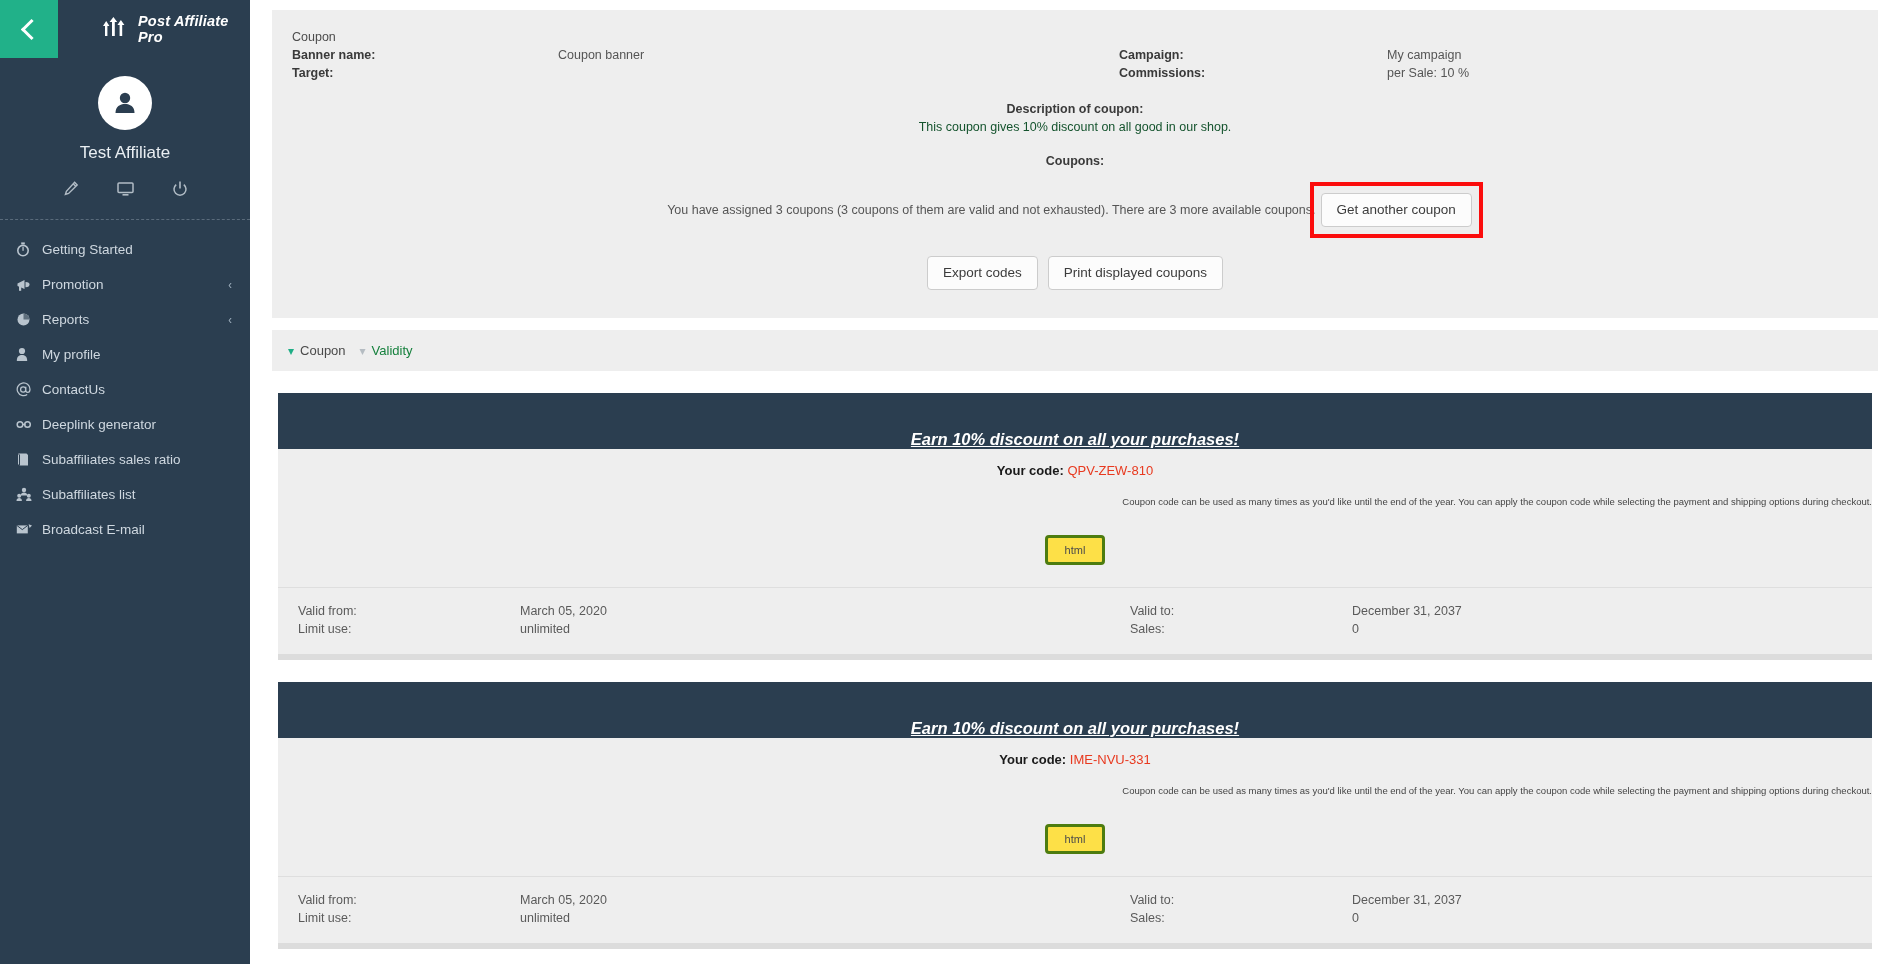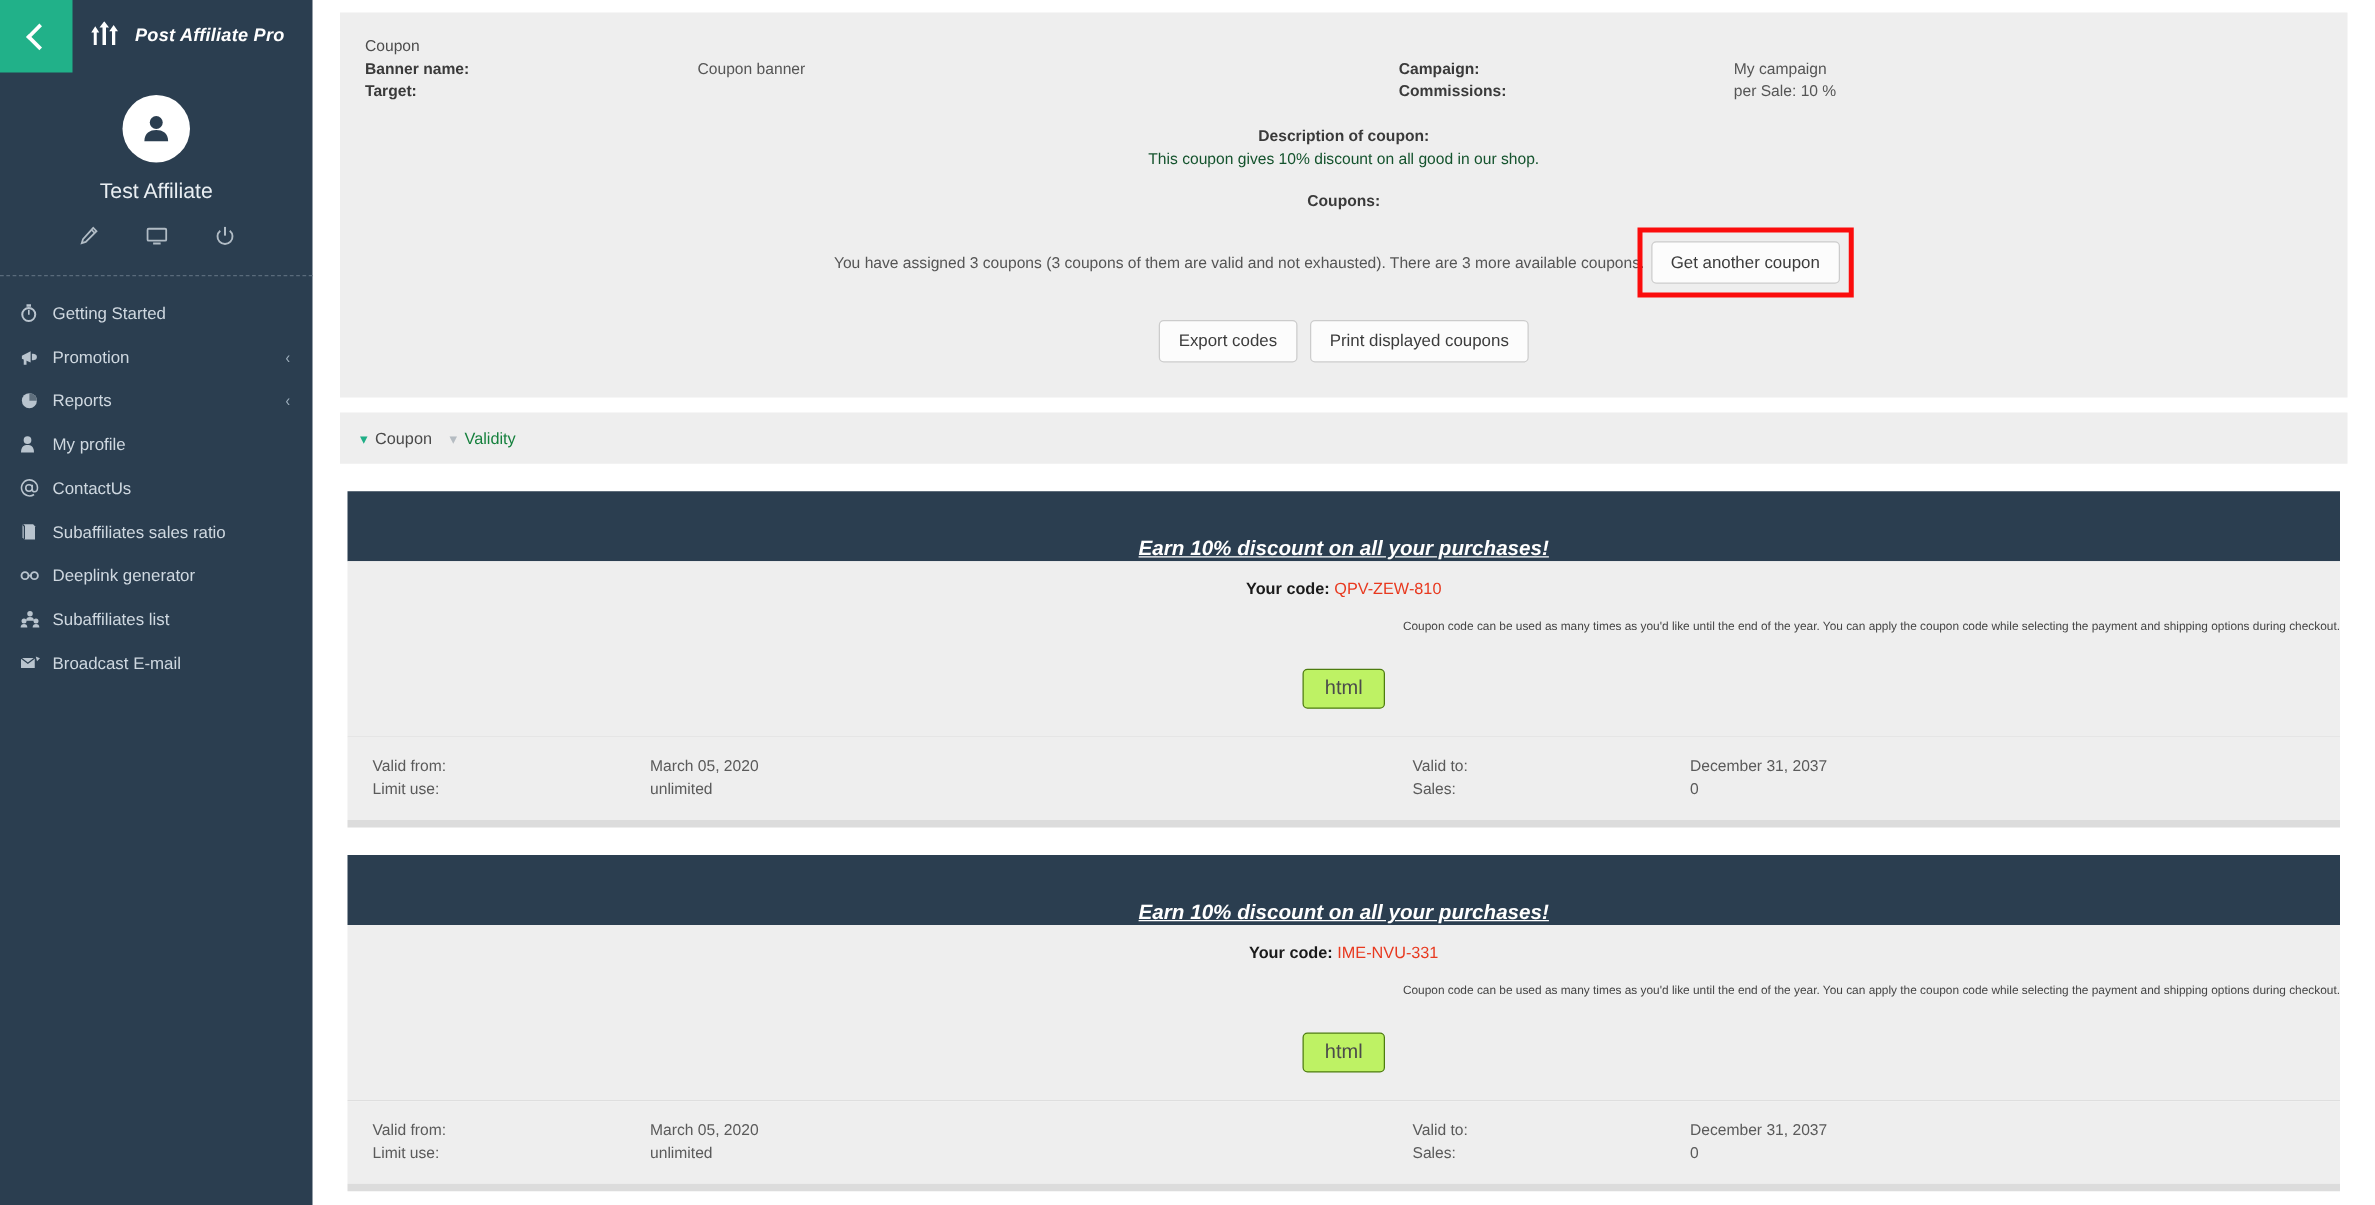--- a/index.html
+++ b/index.html
@@ -27,21 +27,21 @@
   }
   .chev-left {
     width: 15px; height: 15px;
     border-left: 3px solid #ffffff;
     border-bottom: 3px solid #ffffff;
     transform: rotate(45deg);
     margin-left: 5px;
   }
   .brand {
     flex: 1; display: flex; align-items: center;
-    gap: 10px; padding-left: 14px;
+    gap: 10px; padding-left: 14px; margin-left: 30px;
   }
   .brand-logo { display: block; }
   .brand-name {
     font-size: 14.5px; font-weight: bold; font-style: italic;
     color: #ffffff; letter-spacing: .2px;
   }
 
   .profile { padding: 18px 0 0 0; text-align: center; }
   .avatar {
     width: 54px; height: 54px; border-radius: 50%;
@@ -172,22 +172,22 @@
   }
   .coupon-body { background: #eeeeee; padding: 14px 0 0 0; margin: 0 6px; }
   .code-line { text-align: center; font-size: 13px; color: #1a1a1a; font-weight: bold; }
   .code-val { color: #e8391f; font-weight: normal; }
   .code-note {
     text-align: right; font-size: 9.5px; color: #444;
     margin-top: 18px;
   }
   .html-btn-row { display: flex; justify-content: center; margin-top: 28px; padding-bottom: 22px; }
   .btn-html {
-    background: #bef264; border: 1px solid #4d7c0f; border-radius: 4px;
-    font-size: 16px; color: #4b4b4b; padding: 6px 17px; cursor: pointer;
+    background: #fde047; border: 3px solid #4d7c0f; border-radius: 4px;
+    font-size: 11px; color: #4b4b4b; padding: 6px 17px; cursor: pointer;
     font-family: "Liberation Sans", sans-serif;
   }
   .card-sep { border-top: 1px solid #dedede; margin: 0 6px; }
   .meta-grid { display: flex; background: #eeeeee; margin: 0 6px; padding: 14px 0 16px 0; }
   .meta-col { display: flex; }
   .meta-left { width: 810px; padding-left: 20px; }
   .meta-right { flex: 1; padding-left: 42px; }
   .meta-lbl { width: 222px; font-size: 12.5px; color: #5a5a5a; line-height: 18px; }
   .meta-val { font-size: 12.5px; color: #5a5a5a; line-height: 18px; }
   .card-bottom-bar { height: 6px; background: #dcdcdc; margin: 0 6px; }
@@ -294,37 +294,37 @@
         <span class="nav-ico">
           <svg width="16" height="16" viewBox="0 0 16 16">
               <path d="M11.2 12.6 A6.4 6.4 0 1 1 14 7.2 C14 9.4 12.9 10.4 11.6 10.4 C10.4 10.4 9.8 9.6 9.8 8.3 L9.8 4.8 M9.8 7.4 A2.6 2.6 0 1 1 4.6 7.4 A2.6 2.6 0 1 1 9.8 7.4" fill="none" stroke="#b9c4ce" stroke-width="1.25"></path>
             </svg>
         </span>
         <span class="nav-label">ContactUs</span>
         <span class="nav-caret"></span>
       </li>
       <li class="nav-item">
         <span class="nav-ico">
-          <svg width="14" height="15" viewBox="0 0 14 15">
-              <path d="M2 1.4 L10.5 1.4 L12 3 L12 13.6 L3.5 13.6 L2 12 Z" fill="#b9c4ce"></path>
-              <path d="M2 1.4 L3.5 3 L3.5 13.6" fill="none" stroke="#2b3e50" stroke-width="1"></path>
-            </svg>
-        </span>
-        <span class="nav-label">Subaffiliates sales ratio</span>
-        <span class="nav-caret"></span>
-      </li>
-      <li class="nav-item">
-        <span class="nav-ico">
           <svg width="17" height="13" viewBox="0 0 17 13">
               <circle cx="4" cy="6.5" r="2.8" fill="none" stroke="#b9c4ce" stroke-width="1.5"></circle>
               <circle cx="11.5" cy="6.5" r="2.8" fill="none" stroke="#b9c4ce" stroke-width="1.5"></circle>
               <rect x="6.3" y="5.8" width="3.2" height="1.4" fill="#b9c4ce"></rect>
             </svg>
         </span>
         <span class="nav-label">Deeplink generator</span>
+        <span class="nav-caret"></span>
+      </li>
+      <li class="nav-item">
+        <span class="nav-ico">
+          <svg width="14" height="15" viewBox="0 0 14 15">
+              <path d="M2 1.4 L10.5 1.4 L12 3 L12 13.6 L3.5 13.6 L2 12 Z" fill="#b9c4ce"></path>
+              <path d="M2 1.4 L3.5 3 L3.5 13.6" fill="none" stroke="#2b3e50" stroke-width="1"></path>
+            </svg>
+        </span>
+        <span class="nav-label">Subaffiliates sales ratio</span>
         <span class="nav-caret"></span>
       </li>
       <li class="nav-item">
         <span class="nav-ico">
           <svg width="16" height="15" viewBox="0 0 16 15">
               <circle cx="8" cy="3" r="2.2" fill="#b9c4ce"></circle>
               <path d="M4.8 8.6 C4.8 6.4 6.2 5.6 8 5.6 C9.8 5.6 11.2 6.4 11.2 8.6 Z" fill="#b9c4ce"></path>
               <circle cx="3.2" cy="8.8" r="2" fill="#b9c4ce"></circle>
               <circle cx="12.8" cy="8.8" r="2" fill="#b9c4ce"></circle>
               <path d="M0.5 14 C0.5 11.9 1.7 11.1 3.2 11.1 C4.7 11.1 5.9 11.9 5.9 14 Z" fill="#b9c4ce"></path>

